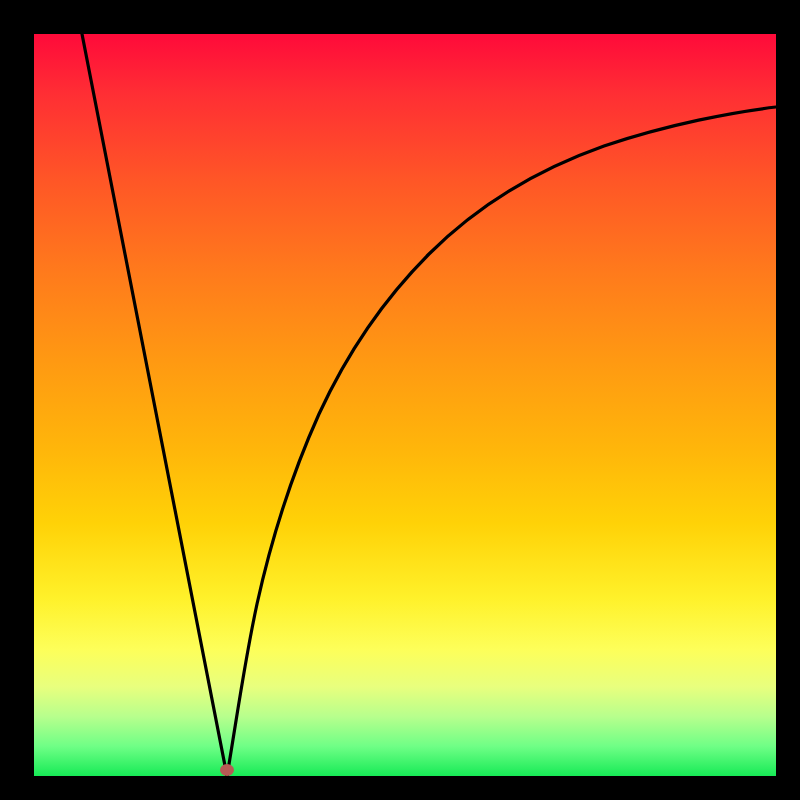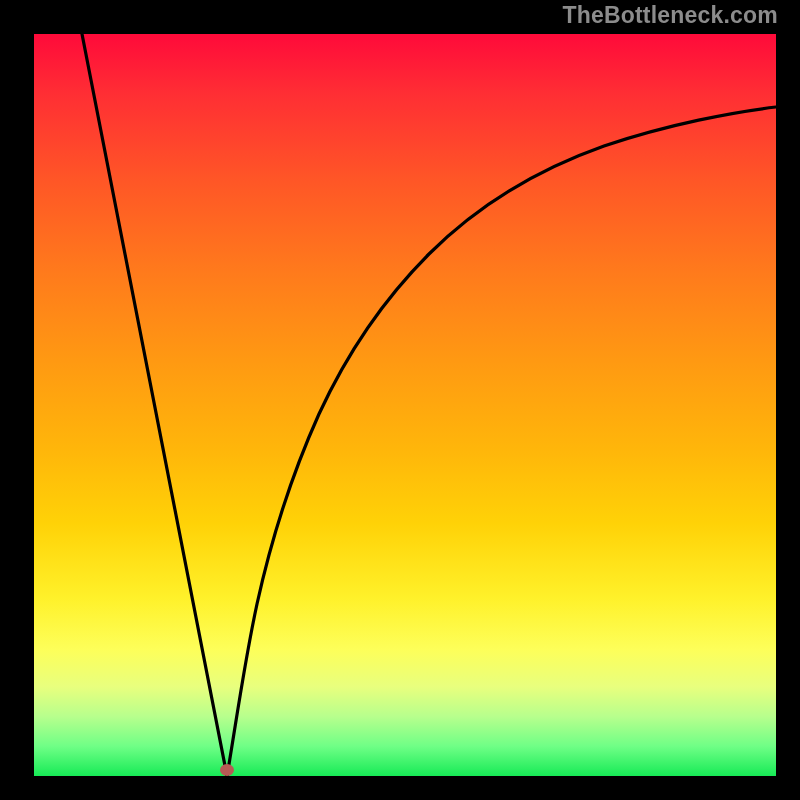--- a/index.html
+++ b/index.html
@@ -78,14 +78,13 @@
                C 202 690, 210 630, 223 570
                C 238 502, 258 440, 285 380
                C 315 315, 350 265, 395 220
                C 445 170, 505 135, 570 112
                C 635 90, 700 78, 742 73" stroke="#000" stroke-width="3.2" fill="none" stroke-linecap="round"></path>
     </svg>
 
     <div class="marker" style="left:186px; top:730px;"></div>
   </div>
 
-  <div class="watermark">TheBottleneck.com</div>
 </div>
 
 </body></html>

